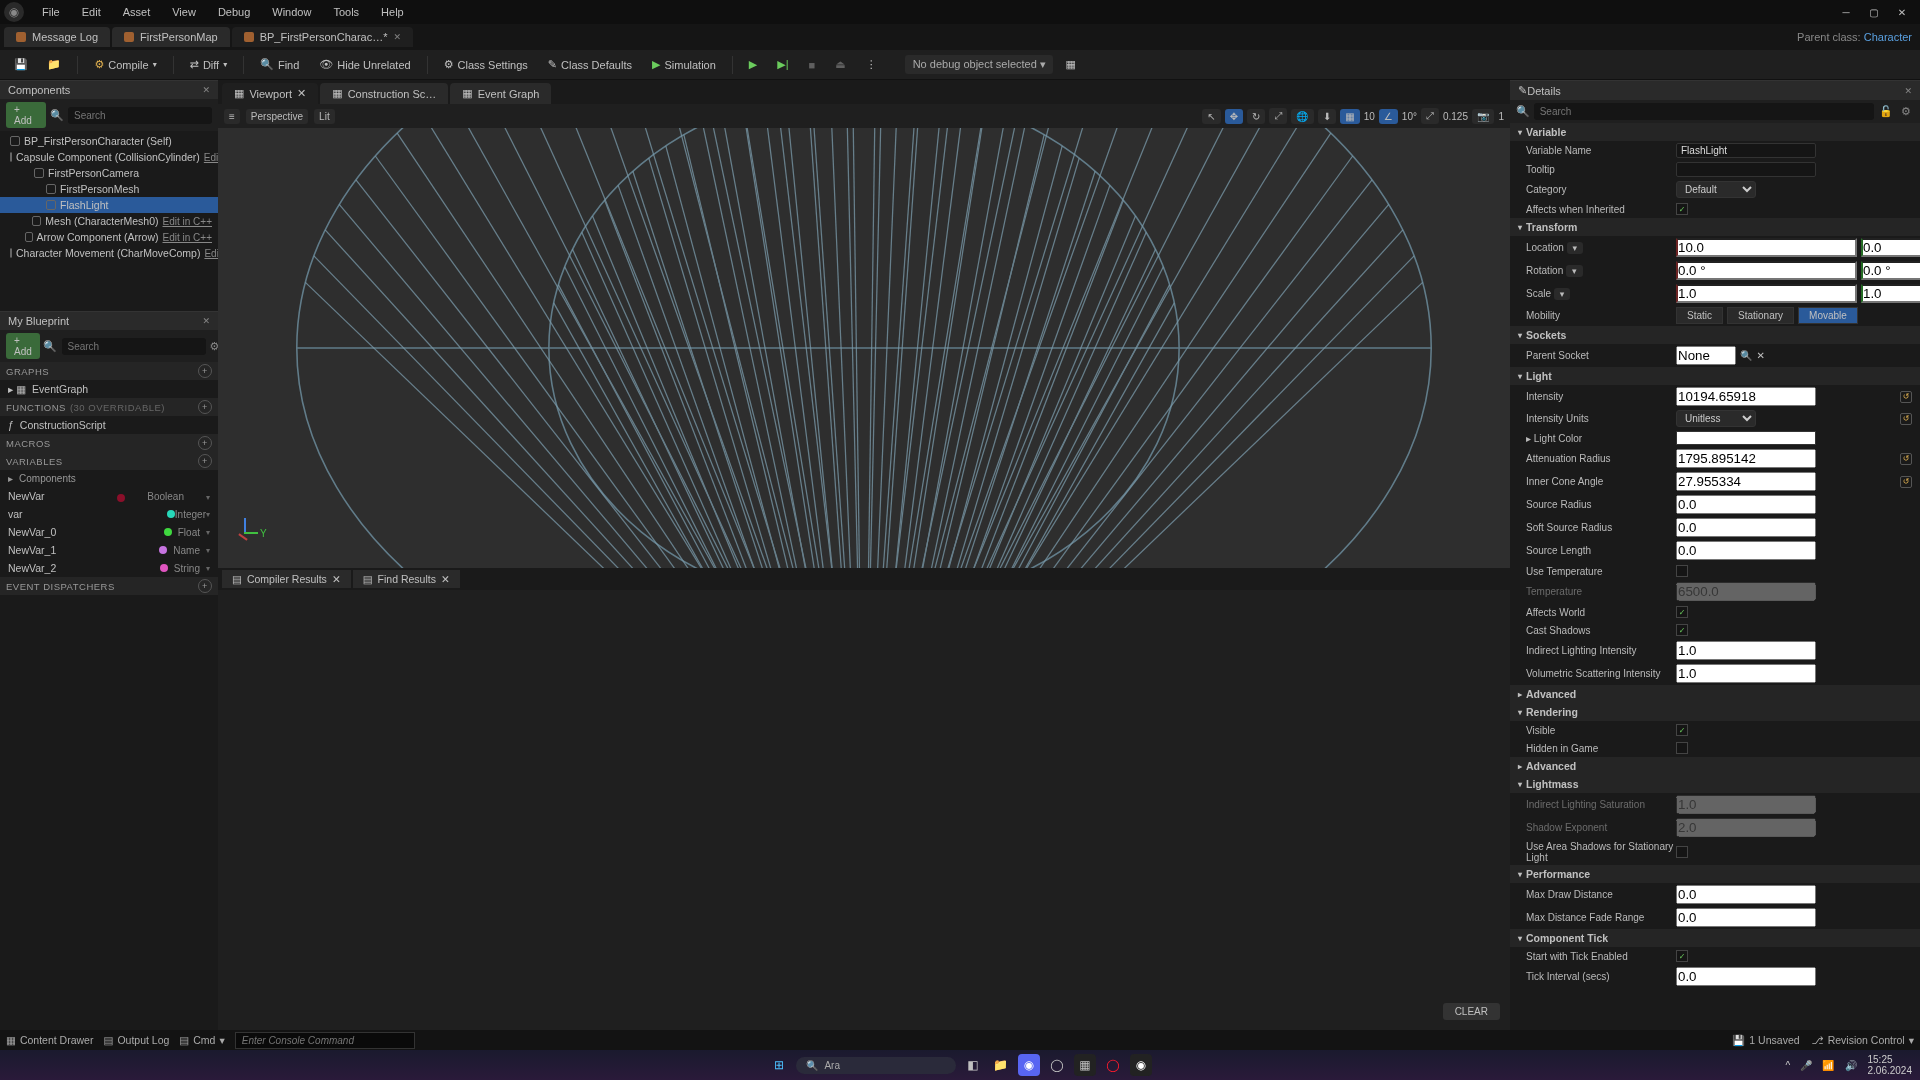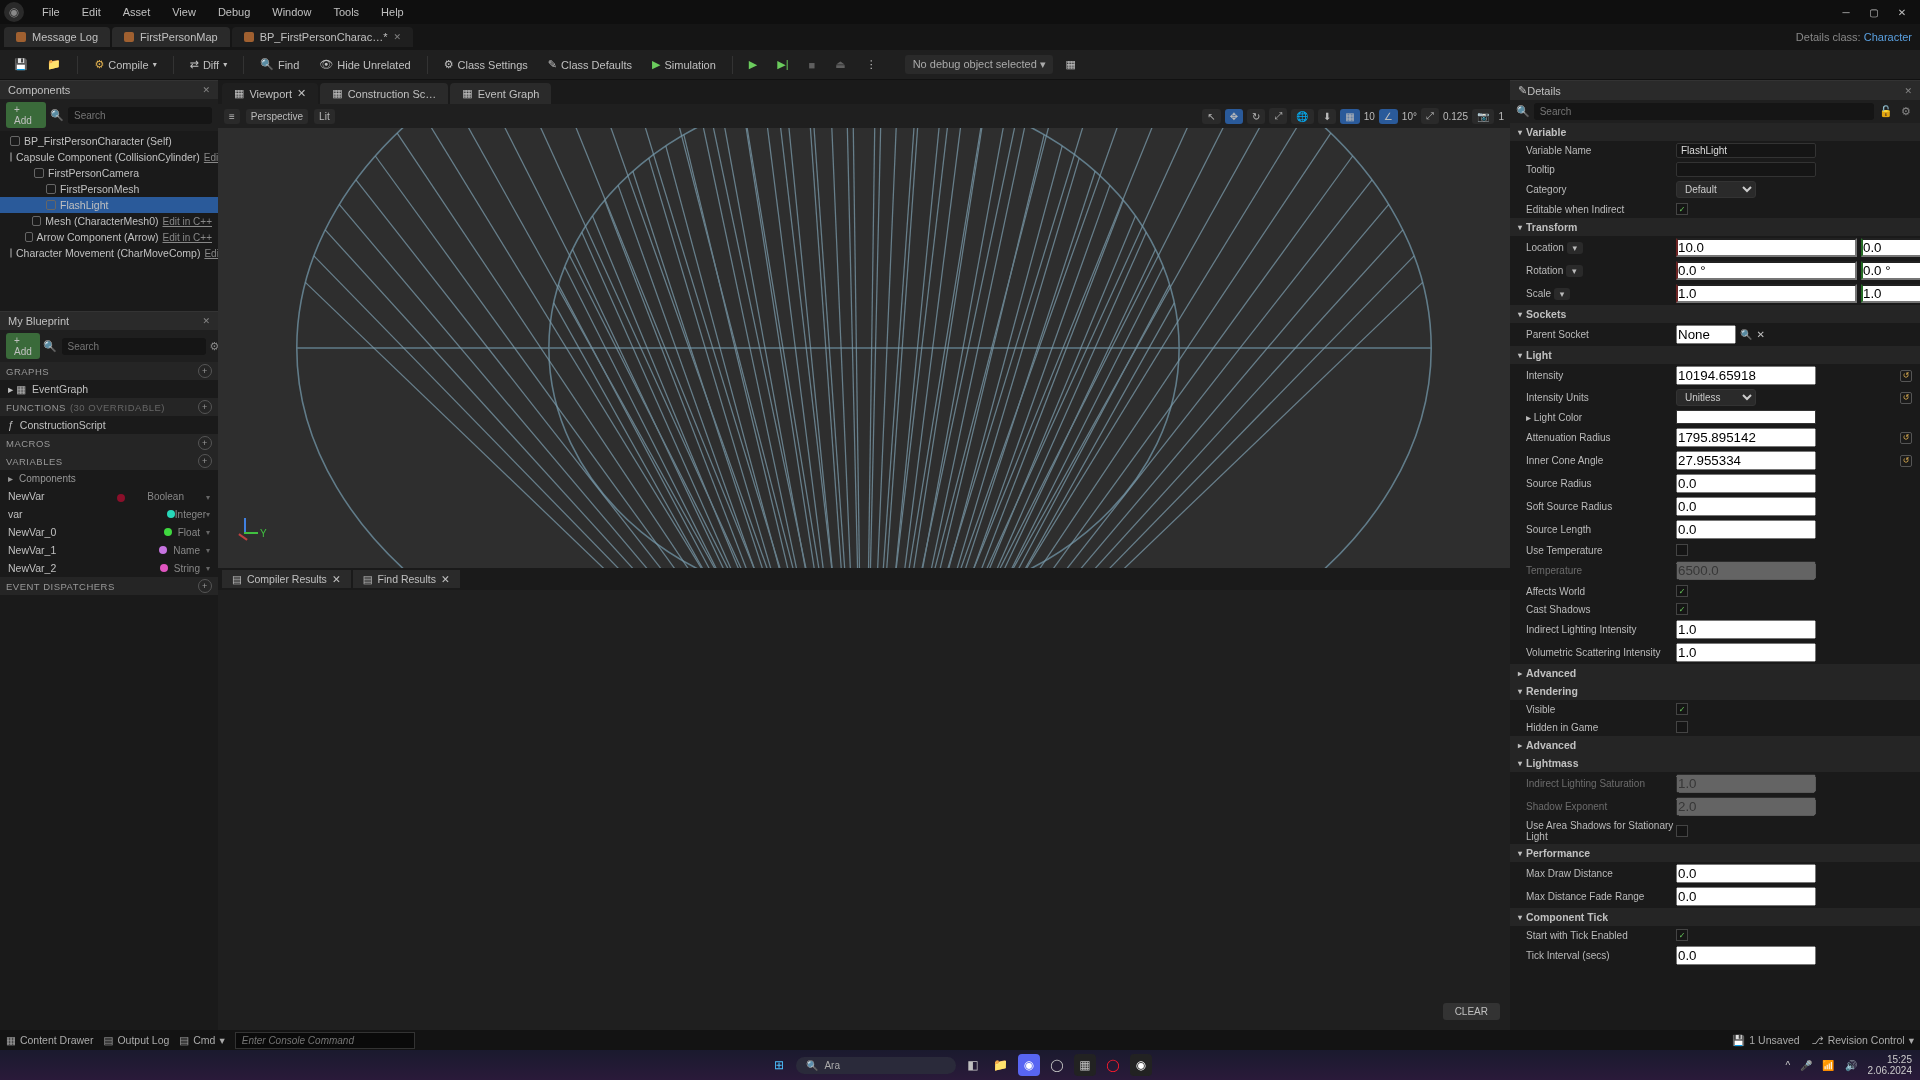--- a/index.html
+++ b/index.html
@@ -85,21 +85,21 @@
 .dd{padding:1px 6px;background:#2a2a2a;border-radius:3px;font-size:9px;cursor:pointer}
 .statusbar{height:20px;background:#131313;display:flex;align-items:center;padding:0 6px;gap:10px;font-size:10.5px;color:#aaa}
 .statusitem{display:flex;align-items:center;gap:4px;cursor:pointer}
 .cmdinput{background:#0a0a0a;border:1px solid #333;color:#888;padding:2px 6px;font-size:10px;width:180px;outline:none;font-style:italic}
 .statusbar .right{margin-left:auto;display:flex;gap:12px}
 .taskbar{height:30px;background:linear-gradient(180deg,#1a1a2e 0%,#2a1a3a 100%);display:flex;align-items:center;justify-content:center;gap:6px;padding:0 10px;position:relative}
 .taskbar .center{display:flex;gap:6px;align-items:center}
 .taskico{width:22px;height:22px;border-radius:4px;display:flex;align-items:center;justify-content:center;cursor:pointer;font-size:12px}
 .tasksearch{background:#2a2a3a;border-radius:14px;padding:3px 10px;width:160px;font-size:10px;color:#aaa;display:flex;align-items:center;gap:6px}
 .tasktray{position:absolute;right:8px;display:flex;gap:10px;align-items:center;font-size:10px;color:#ccc}
-.clock{text-align:right;line-height:1.1}
+.clock{text-align:left;line-height:1.1}
 </style>
 </head>
 <body>
 
 <div class="titlebar">
   <div class="logo">◉</div>
   <div class="menus" id="menus">
       <div class="menu">File</div>
       <div class="menu">Edit</div>
       <div class="menu">Asset</div>
@@ -124,21 +124,21 @@
     <div class="tab">
       <span class="ico"></span>
       <span>FirstPersonMap</span>
     </div>
     <div class="tab active">
       <span class="ico"></span>
       <span>BP_FirstPersonCharac…*</span>
       <span class="x">✕</span>
     </div>
   <div class="right">
-    <span>Details class:</span>
+    <span>Parent class:</span>
     <span class="link">Character</span>
   </div>
 </div>
 
 <div class="toolbar">
   <div class="tbtn">💾</div>
   <div class="tbtn">📁</div>
   <div class="sep"></div>
   <div class="tbtn">
       <span style="color:#e0b050">⚙</span>
@@ -473,21 +473,21 @@
             <input type="text" class="wide" style="">
           </span>
         </div>
       <div class="prop">
           <span class="lbl">Category</span>
           <span class="val">
             <select><option>Default</option></select>
           </span>
         </div>
       <div class="prop">
-          <span class="lbl">Editable when Indirect</span>
+          <span class="lbl">Affects when Inherited</span>
           <span class="val">
             <span class="chk">✓</span>
           </span>
         </div>
 
       <div class="cat">Transform</div>
       <div class="prop">
           <span class="lbl"><span>Location</span> <span class="dd">▾</span></span>
           <span class="val vec3">
             <input value="10.0" style="">
@@ -499,20 +499,28 @@
           <span class="val vec3">
             <input value="0.0 °" style="">
             <input value="0.0 °" style="">
           </span>
         </div>
       <div class="prop">
           <span class="lbl"><span>Scale</span> <span class="dd">▾</span></span>
           <span class="val vec3">
             <input value="1.0" style="">
             <input value="1.0" style="">
+          </span>
+        </div>
+      <div class="prop">
+          <span class="lbl">Mobility</span>
+          <span class="val">
+            <span class="mobbtn">Static</span>
+            <span class="mobbtn">Stationary</span>
+            <span class="mobbtn active">Movable</span>
           </span>
         </div>
 
       <div class="cat">Sockets</div>
       <div class="prop">
           <span class="lbl">Parent Socket</span>
           <span class="val">
             <input class="wide" style="width: 60px;" value="None"> 
             <span>🔍</span> 
             <span>✕</span>

